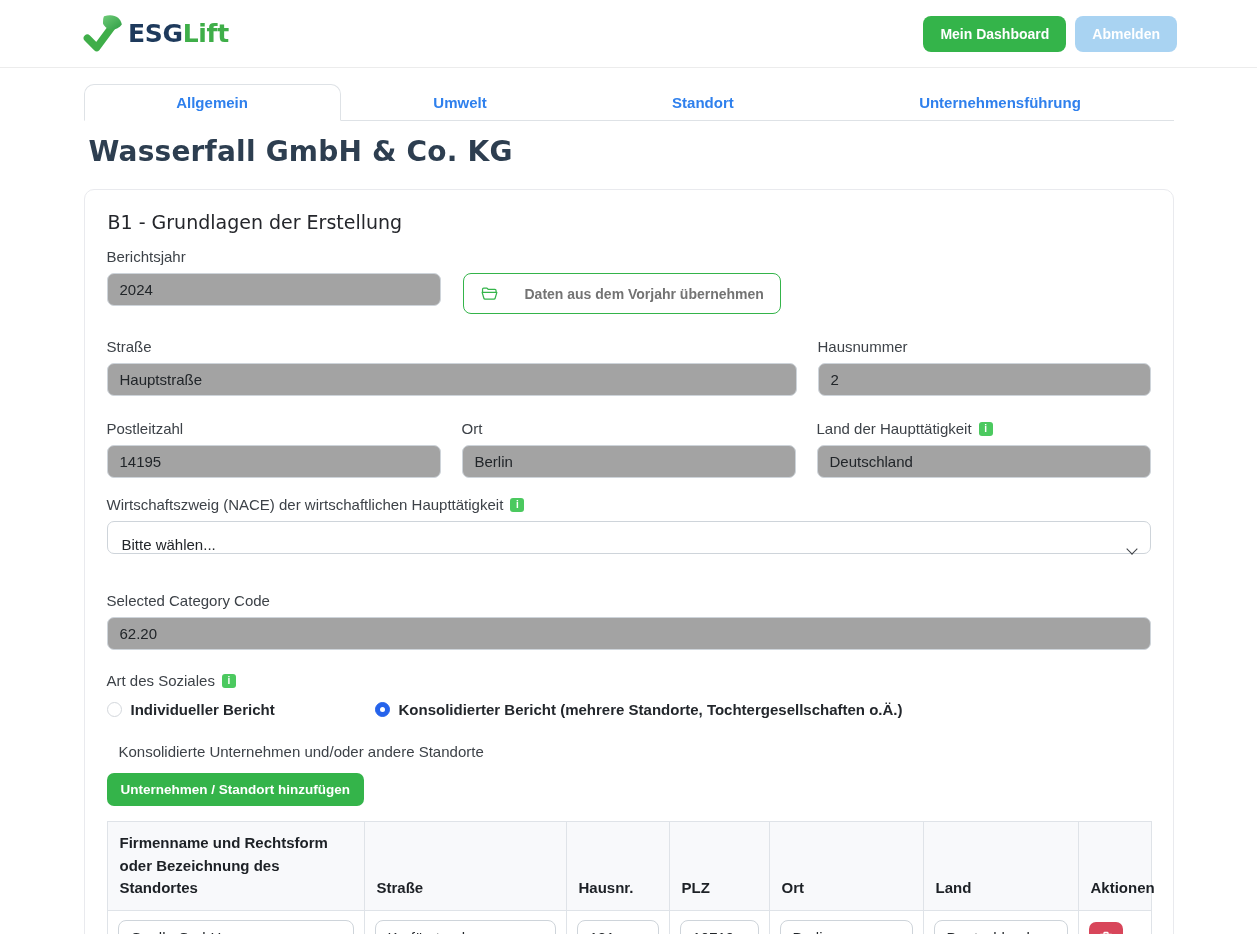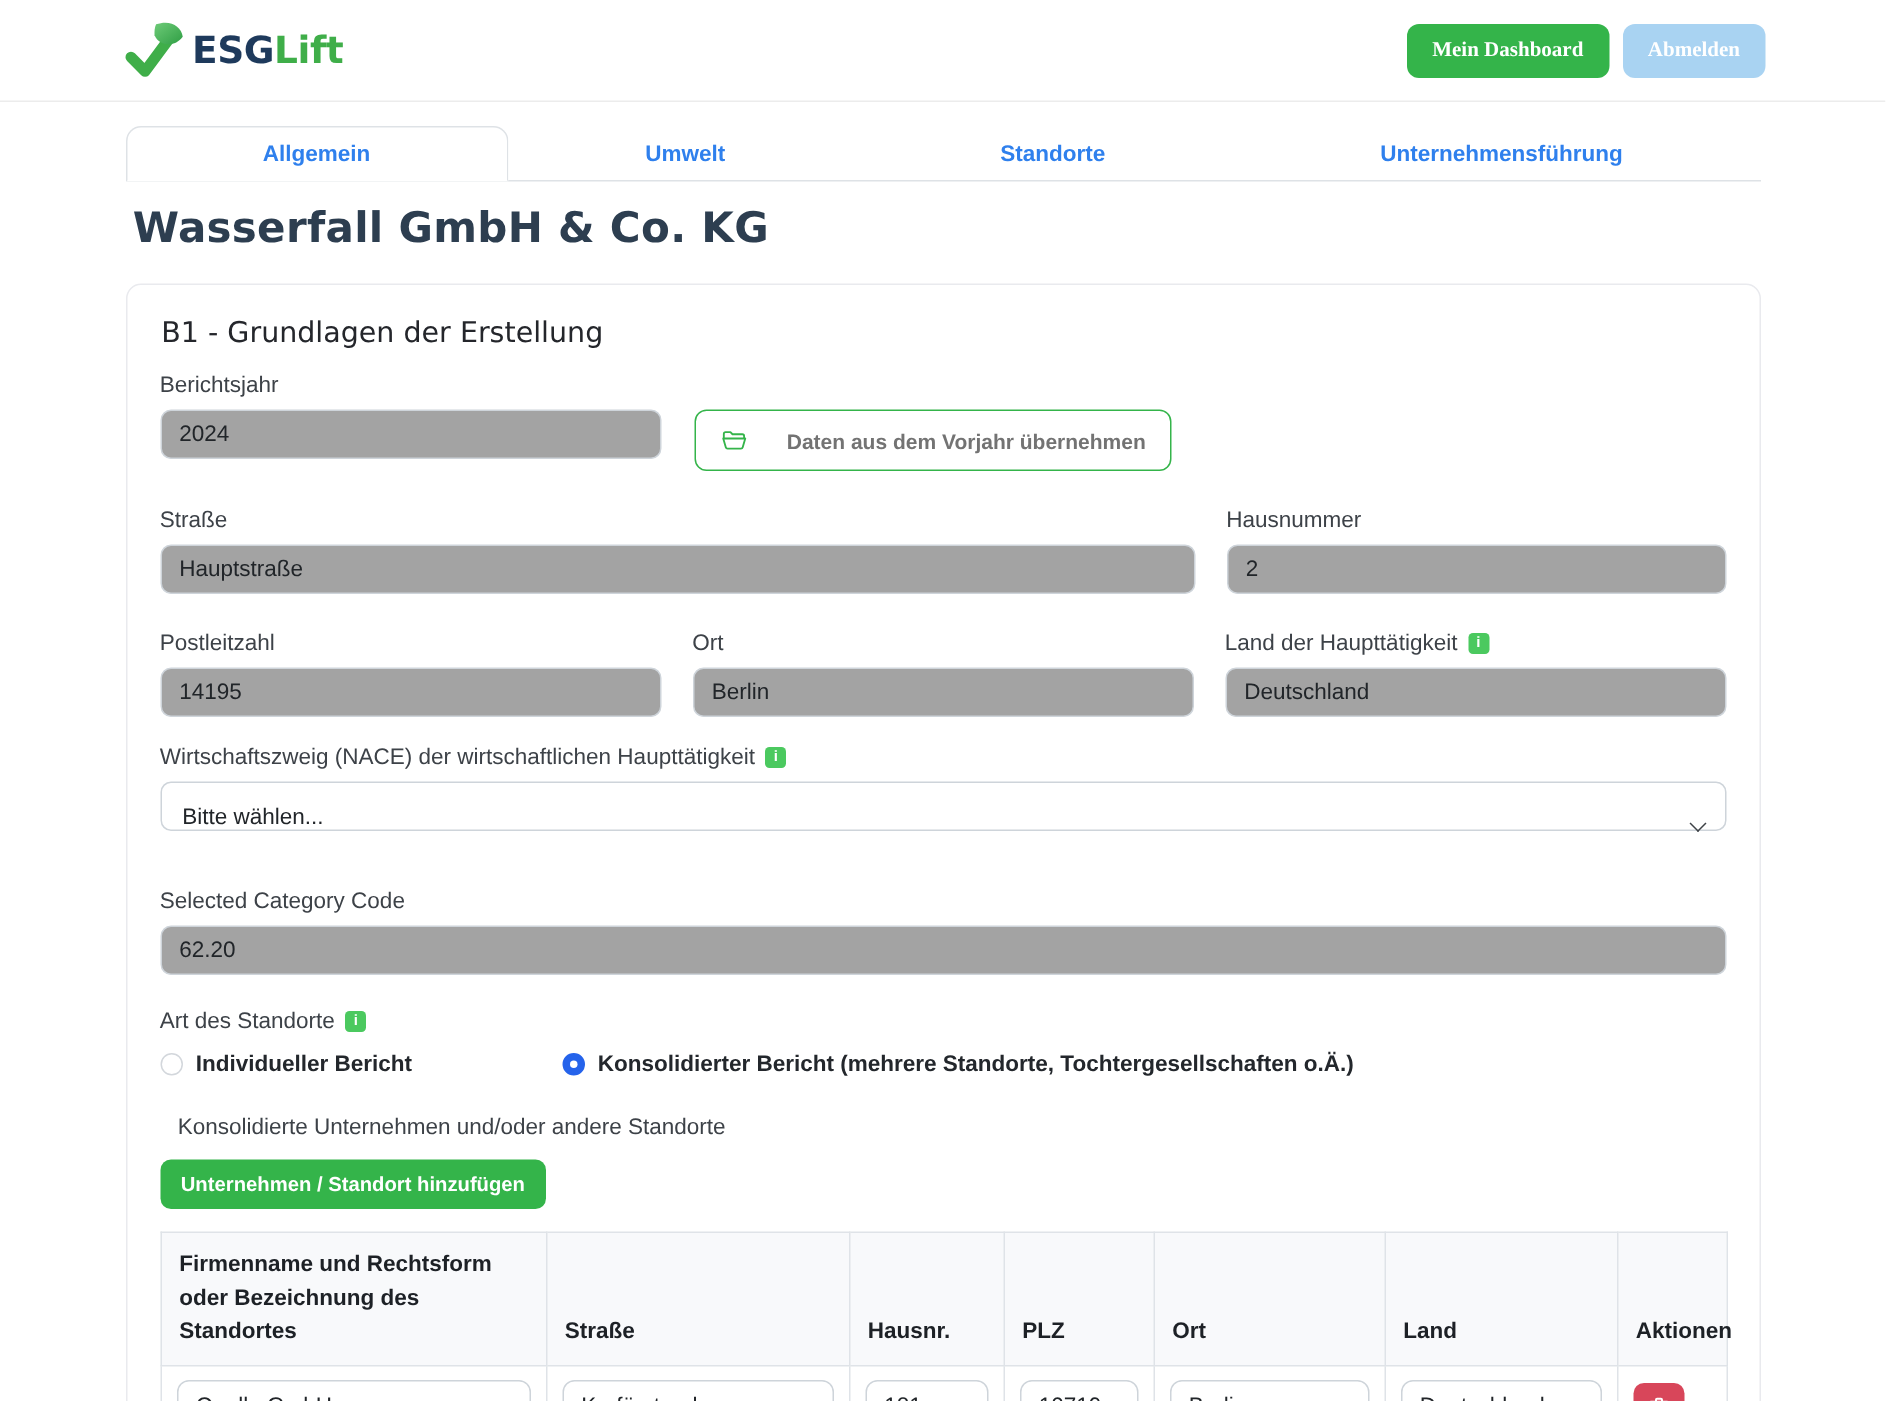--- a/index.html
+++ b/index.html
@@ -8,21 +8,21 @@
 
   
   .topbar { height: 68px; display: flex; align-items: center; justify-content: space-between;
     padding: 0 80px; border-bottom: 1px solid #ececec; background: #fff; }
   .logo { display: flex; align-items: center; gap: 2px; text-decoration: none; }
   .logo svg { width: 46px; height: 44px; margin-top: 2px; }
   .logo-text { font-size: 25px; font-weight: bold; letter-spacing: -0.3px; font-family: "DejaVu Sans", sans-serif; }
   .logo-text .t1 { color: #1e3a5c; }
   .logo-text .t2 { color: #3fae49; }
   .topbar-actions { display: flex; gap: 9px; }
-  .btn { border: none; border-radius: 8px; font-family: Liberation Serif, serif;
+  .btn { border: none; border-radius: 8px; font-family: Liberation Sans, sans-serif;
     font-weight: bold; font-size: 14px; color: #fff; cursor: pointer; }
   .btn-green { background: #34b44a; padding: 10px 17px; }
   .btn-lightblue { background: #a9d3f2; padding: 10px 17px; }
 
   
   .container { width: 1090px; margin: 0 auto; }
 
   
   .tabs { display: flex; margin-top: 16px; border-bottom: 1px solid #dee2e6; }
   .tab { flex: 1 1 auto; text-align: center; padding: 9px 30px; font-size: 15px; font-weight: bold;
@@ -120,21 +120,21 @@
     <button class="btn btn-green">Mein Dashboard</button>
     <button class="btn btn-lightblue">Abmelden</button>
   </div>
 </div>
 
 <div class="container">
 
   <div class="tabs">
     <div class="tab active">Allgemein</div>
     <div class="tab">Umwelt</div>
-    <div class="tab">Standorte</div>
+    <div class="tab">Standort</div>
     <div class="tab">Unternehmensführung</div>
   </div>
 
   <h1 class="page-title">Wasserfall GmbH &amp; Co. KG</h1>
 
   <div class="card">
     <div class="section-title">B1 - Grundlagen der Erstellung</div>
 
     
     <div class="group">
@@ -198,21 +198,21 @@
 
     
     <div class="group" style="margin-bottom:22px;">
       <label class="label">Selected Category Code</label>
       <input class="control" value="62.20" style="">
     </div>
 
     
     <div class="group">
       <div class="label-row" style="margin-bottom:0;">
-        <span class="label">Art des Standorte</span>
+        <span class="label">Art des Soziales</span>
         <span class="info-badge">i</span>
       </div>
       <div class="radio-row">
         <div class="radio-item first">
           <span class="radio-dot"></span>
           <span class="radio-label">Individueller Bericht</span>
         </div>
         <div class="radio-item">
           <span class="radio-dot sel"></span>
           <span class="radio-label">Konsolidierter Bericht (mehrere Standorte, Tochtergesellschaften o.Ä.)</span>

